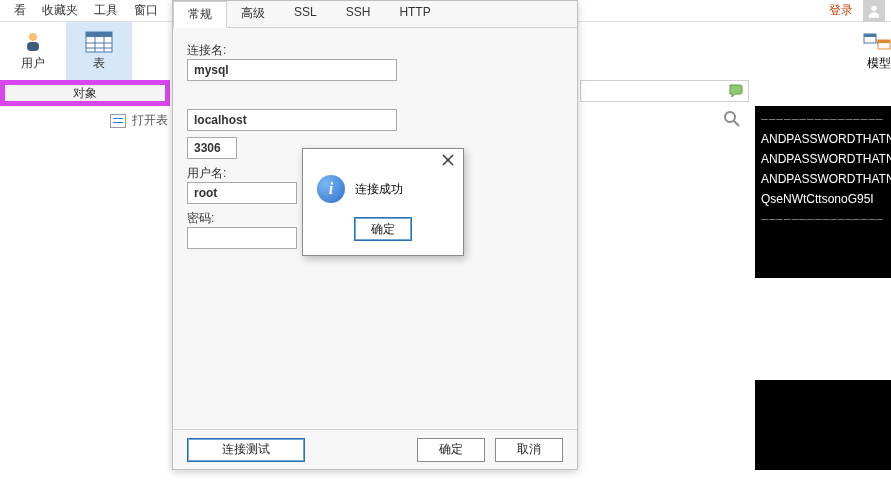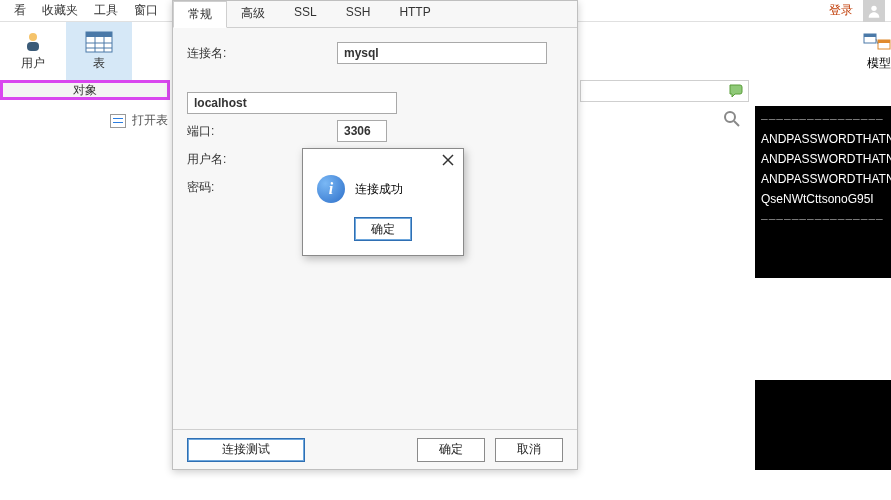--- a/index.html
+++ b/index.html
@@ -14,21 +14,21 @@
   .top-bar .avatar svg { width: 16px; height: 16px; fill: #fff; }
 
   
   .ribbon { position: absolute; top: 22px; left: 0; right: 0; height: 58px; background: #fff; display: flex; align-items: stretch; }
   .ribbon-item { width: 66px; display: flex; flex-direction: column; align-items: center; justify-content: center; gap: 2px; color: #333; }
   .ribbon-item.active { background: #d6e8f7; }
   .ribbon-icon { width: 28px; height: 22px; display: flex; align-items: center; justify-content: center; }
   .ribbon-far { margin-left: auto; width: 66px; display:flex; flex-direction:column; align-items:flex-end; justify-content:center; gap:2px; }
 
   
-  .obj-bar { position: absolute; top: 80px; left: 0; width: 170px; height: 20px; background: #f4f4f4; border: 3px solid #d946ef; display: flex; align-items: center; justify-content: center; color: #333; }
+  .obj-bar { position: absolute; top: 80px; left: 0; width: 170px; height: 26px; background: #f4f4f4; border: 5px solid #d946ef; display: flex; align-items: center; justify-content: center; color: #333; }
   .open-row { position: absolute; top: 112px; left: 110px; display: flex; align-items: center; gap: 6px; color: #555; }
   .open-row .sheet-ic { width: 16px; height: 14px; border: 1px solid #999; background: linear-gradient(#fff,#fff); position: relative; }
   .open-row .sheet-ic::before { content:""; position:absolute; left:2px; right:2px; top:3px; height:1px; background:#2b7de1; }
   .open-row .sheet-ic::after { content:""; position:absolute; left:2px; right:2px; top:7px; height:1px; background:#2b7de1; }
 
   
   .search-wrap { position: absolute; top: 80px; left: 580px; right: 142px; height: 22px; border: 1px solid #cfcfcf; background:#fff; }
   .side-ic { position: absolute; top: 82px; right: 146px; width: 18px; height:18px; }
   .search-ic { position: absolute; top: 110px; right: 150px; width: 18px; height: 18px; }
 
@@ -38,21 +38,21 @@
   .term .line { white-space: nowrap; margin: 6px 0; }
   .term-bot { position:absolute; right:0; top:380px; width:136px; height:90px; background:#000; }
 
   
   .dialog { position: absolute; top: 0; left: 172px; width: 406px; height: 470px; background: #f7f7f7; border: 1px solid #bfbfbf; box-shadow: 0 2px 8px rgba(0,0,0,0.2); }
   .tabs { display: flex; border-bottom: 1px solid #cfcfcf; background: #f7f7f7; }
   .tab { padding: 4px 14px; color: #333; border-right: 1px solid transparent; }
   .tab.active { background: #fff; border: 1px solid #cfcfcf; border-bottom: 1px solid #fff; margin-bottom: -1px; }
 
   .form { padding: 14px 14px 0 14px; }
-  .row { display: flex; align-items: center; margin-bottom: 14px; }
+  .row { display: flex; align-items: flex-start; margin-bottom: 14px; flex-direction: column; }
   .row.tight { margin-bottom: 6px; }
   .lbl { width: 150px; color: #333; }
   .inp { height: 22px; border: 1px solid #a9a9a9; background: #fff; padding: 0 6px; color: #333; outline: none; font-weight: bold; }
   .inp.w210 { width: 210px; }
   .inp.w110 { width: 110px; }
   .inp.w50  { width: 50px; }
 
   .dlg-buttons { position: absolute; left: 0; right: 0; bottom: 0; height: 40px; border-top: 1px solid #cfcfcf; display: flex; align-items: center; padding: 0 14px; gap: 10px; background:#f7f7f7; }
   .btn { height: 24px; min-width: 68px; padding: 0 10px; background: #fff; border: 1px solid #8a8a8a; color: #222; cursor: default; }
   .btn.primary { border: 1px solid #2f6fb3; box-shadow: inset 0 0 0 1px #6ea7dd; }
@@ -168,21 +168,20 @@
   <div class="form">
     <div class="row">
       <span class="lbl">连接名:</span>
       <input class="inp w210" value="mysql" style="">
     </div>
     <div style="height:14px"></div>
     <div class="row tight">
       <input class="inp w210" value="localhost" style="">
     </div>
     <div class="row tight">
-      <span class="lbl">端口:</span>
       <input class="inp w50" value="3306" style="">
     </div>
     <div class="row tight">
       <span class="lbl">用户名:</span>
       <input class="inp w110" value="root" style="">
     </div>
     <div class="row tight">
       <span class="lbl">密码:</span>
       <input class="inp w110" type="password" value="" style="">
     </div>

